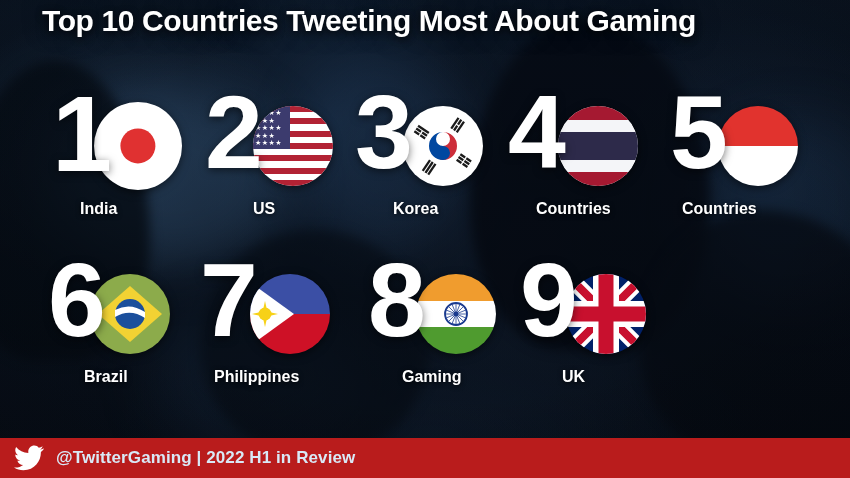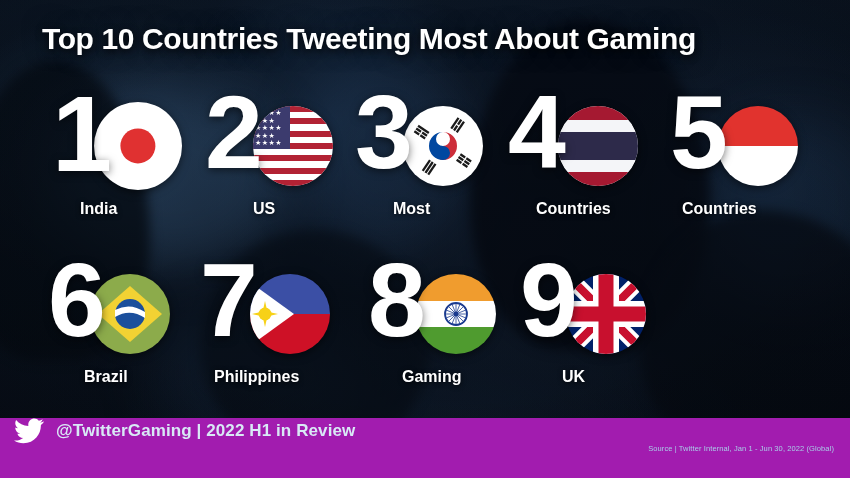--- a/index.html
+++ b/index.html
@@ -40,21 +40,21 @@
   .glow.g3 { left:700px; top:120px; width:190px; height:180px; background:rgba(48,84,126,.26); }
   .glow.g4 { left:150px; top:300px; width:210px; height:150px; background:rgba(42,74,114,.24); }
   .bg-vignette {
     position:absolute; inset:0;
     background:radial-gradient(ellipse 120% 110% at 50% 45%, transparent 35%, rgba(2,5,9,.72) 100%);
   }
   .bg-tint { position:absolute; inset:0; background:linear-gradient(180deg, rgba(10,22,40,.30), rgba(5,10,18,.45)); }
 
   
   .title {
-    position:absolute; left:42px; top:22px;
+    position:absolute; left:42px; top:4px;
     color:#ffffff; font-size:30px; font-weight:bold;
     letter-spacing:-0.4px;
     text-shadow:0 2px 7px rgba(0,0,0,.75), 0 0 22px rgba(0,0,0,.5);
     white-space:nowrap;
   }
 
   
   .rows { position:absolute; left:0; top:80px; width:850px; }
   .row { position:relative; height:168px; }
   .cell { position:absolute; top:0; }
@@ -80,23 +80,23 @@
     white-space:nowrap;
   }
 
   
   .f-full { position:absolute; inset:0; }
   .band { position:absolute; left:0; width:100%; }
   .vband { position:absolute; top:0; height:100%; }
 
   
   .footer {
-    position:absolute; left:0; bottom:0; width:850px; height:60px;
-    background:#a21caf;
-    display:flex; align-items:flex-start;
+    position:absolute; left:0; bottom:0; width:850px; height:40px;
+    background:#b91c1c;
+    display:flex; align-items:center;
   }
   .footer-left { display:flex; align-items:center; padding-left:14px; gap:12px; }
   .bird { width:30px; height:26px; flex:none; }
   .footer-text {
     color:#d9e9f6; font-size:17px; font-weight:bold; letter-spacing:.1px;
     white-space:nowrap;
   }
   .footer-source {
     position:absolute; right:16px; top:50%; transform:translateY(-50%);
     color:#a9cde8; font-size:7.5px; white-space:nowrap; letter-spacing:.1px;
@@ -185,21 +185,21 @@
                 <rect x="59" y="36" width="5.8" height="2.3"></rect>
                   <rect x="66.2" y="36" width="5.8" height="2.3"></rect>
                   <rect x="59" y="39.3" width="5.8" height="2.3"></rect>
                   <rect x="66.2" y="39.3" width="5.8" height="2.3"></rect>
                   <rect x="59" y="42.6" width="5.8" height="2.3"></rect>
                   <rect x="66.2" y="42.6" width="5.8" height="2.3"></rect>
               </g>
             </svg>
           </div>
         </div>
-        <div class="label" style="left:38px;">Most</div>
+        <div class="label" style="left:38px;">Korea</div>
       </div>
 
       <div class="cell" style="left:508px;width:175px;">
         <div class="badge">
           <div class="num">4</div>
           <div class="flag" style="left:50px;">
             <div class="f-full" style="background:#ffffff;"></div>
             <div class="band" style="top:0;height:17%;background:#a51931;"></div>
             <div class="band" style="top:17%;height:16%;background:#f4f5f8;"></div>
             <div class="band" style="top:33%;height:34%;background:#2d2a4a;"></div>
@@ -305,16 +305,15 @@
     </div>
   </div>
 
   <div class="footer">
     <div class="footer-left">
       <svg class="bird" viewBox="0 0 24 20">
         <path fill="#ffffff" d="M23.6 2.4c-.9.4-1.8.7-2.8.8 1-.6 1.8-1.5 2.1-2.7-.9.6-2 1-3.1 1.2C19 .7 17.7 0 16.3 0c-2.7 0-4.9 2.2-4.9 4.9 0 .4 0 .8.1 1.1C7.5 5.8 4 4 1.7 1.1c-.4.7-.7 1.6-.7 2.5 0 1.7.9 3.2 2.2 4.1-.8 0-1.6-.2-2.2-.6v.1c0 2.4 1.7 4.4 3.9 4.8-.4.1-.8.2-1.3.2-.3 0-.6 0-.9-.1.6 2 2.4 3.4 4.6 3.4-1.7 1.3-3.8 2.1-6.1 2.1-.4 0-.8 0-1.2-.1 2.2 1.4 4.8 2.2 7.5 2.2 9.1 0 14-7.5 14-14v-.6c1-.7 1.8-1.6 2.5-2.6z"></path>
       </svg>
       <div class="footer-text">@TwitterGaming | 2022 H1 in Review</div>
     </div>
-    <div class="footer-source">Source | Twitter Internal, Jan 1 - Jun 30, 2022 (Global)</div>
   </div>
 
 </div>
 
 </body></html>

